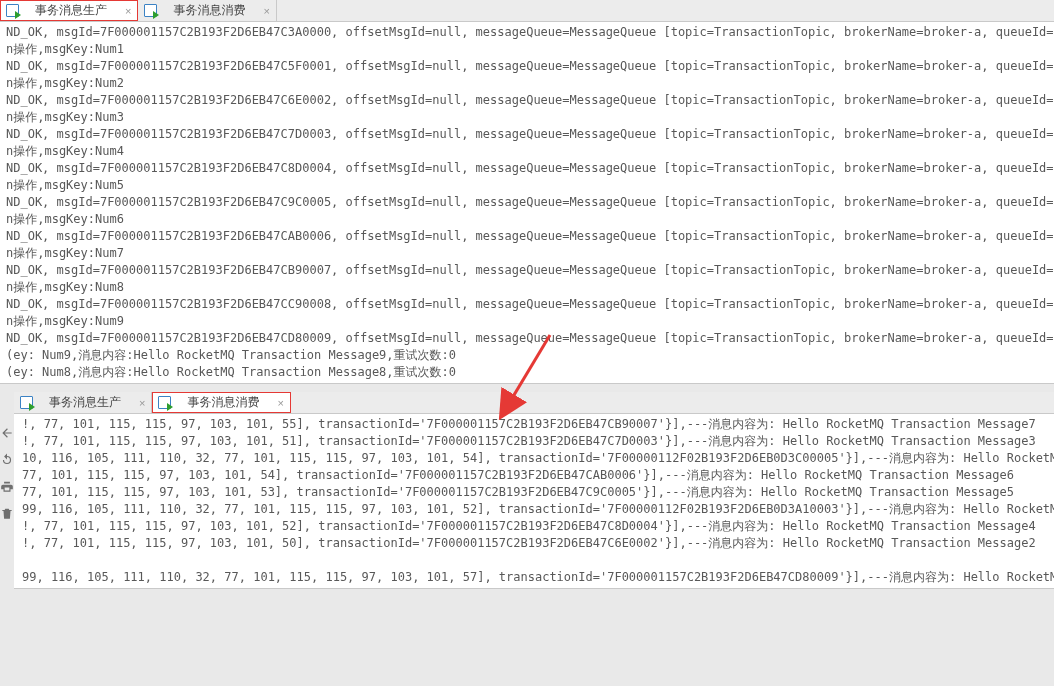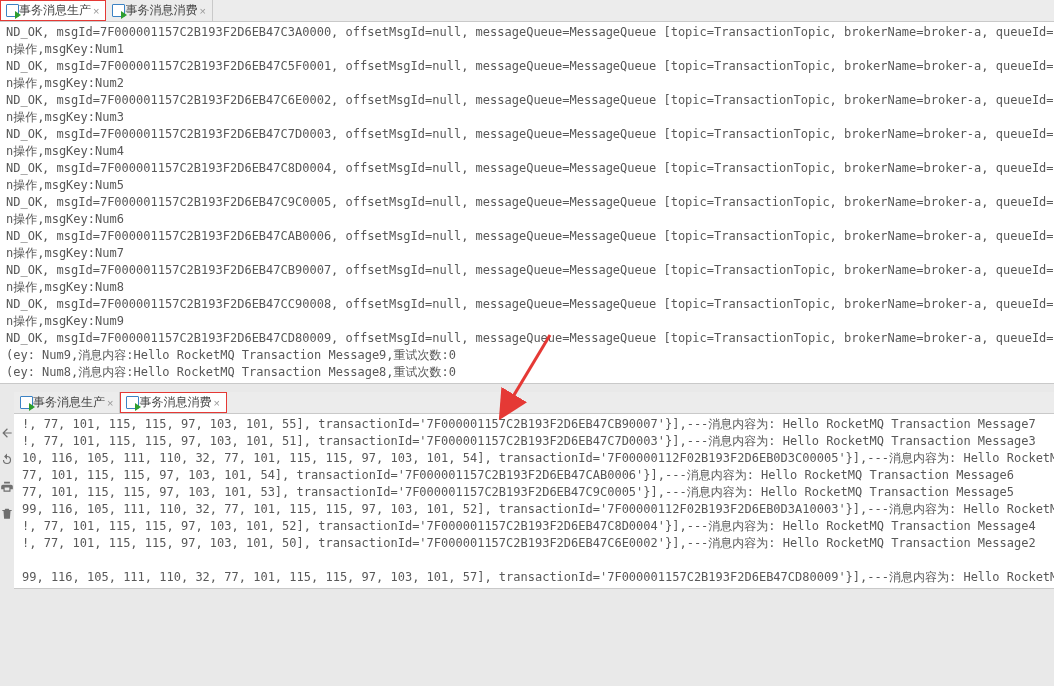--- a/index.html
+++ b/index.html
@@ -28,21 +28,21 @@
       position: relative;
     }
     .tab {
       display: flex;
       align-items: center;
       padding: 0 6px;
       height: 100%;
       border-right: 1px solid #c9c9c9;
       background: #ececec;
       cursor: pointer;
-      gap: 0;
+      gap: 16px;
     }
     .tab.active {
       background: #ffffff;
     }
     .tab.hl {
       outline: 1.5px solid #e53935;
       outline-offset: -1px;
     }
     .tab .icn {
       width: 13px; height: 13px;

